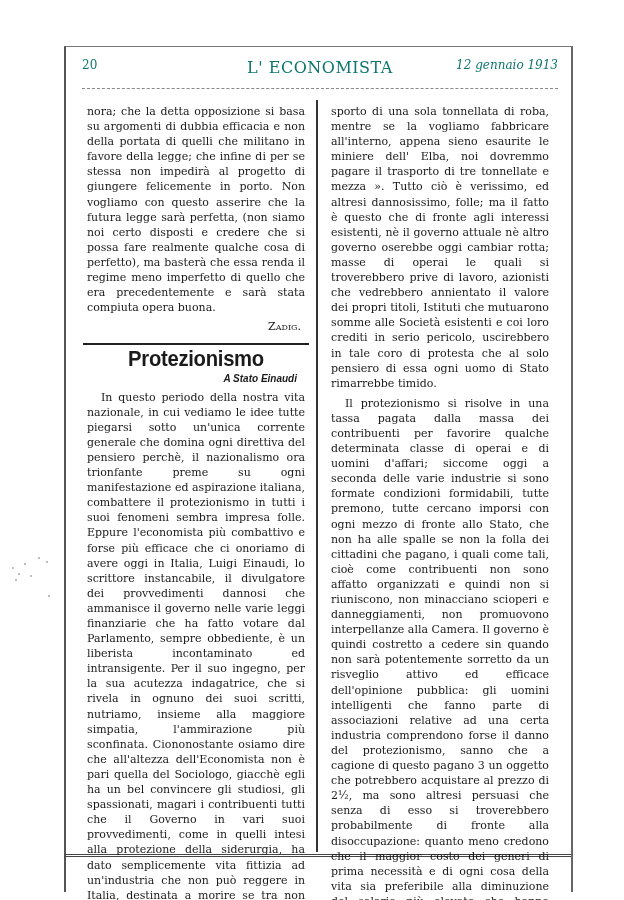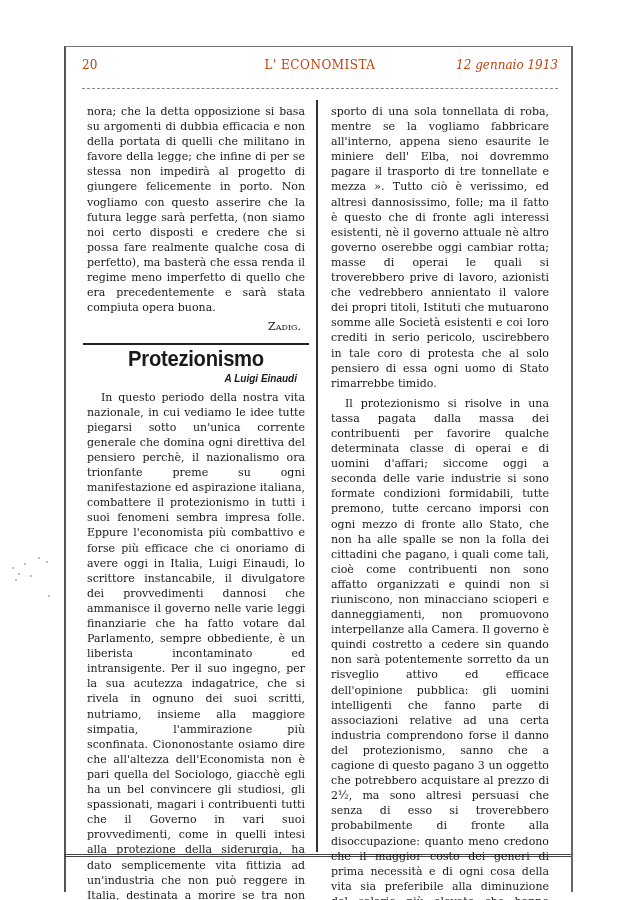--- a/index.html
+++ b/index.html
@@ -1,21 +1,21 @@
 <!DOCTYPE html>
 <html><head>
 <meta charset="utf-8">
 <style>
   html, body { margin: 0; padding: 0; background: #ffffff; }
   body { width: 624px; height: 900px; position: relative; overflow: hidden; font-family: "DejaVu Serif", serif; color: #1a1a1a; }
   .frame { position: absolute; left: 64px; top: 46px; width: 505px; height: 845px; border-top: 1px solid #777; border-right: 2px double #666; border-left: 2px double #555; }
   .frame-bottom { position: absolute; left: 64px; top: 854px; width: 507px; height: 0; border-top: 3px double #444; }
-  .header { position: absolute; left: 82px; top: 58px; width: 476px; height: 20px; font-size: 12px; color: #c2410c; }
+  .header { position: absolute; left: 82px; top: 58px; width: 476px; height: 20px; font-size: 12px; color: #0f766e; }
   .header .page-no { position: absolute; left: 0; top: 0; }
-  .header .title { position: absolute; left: 0; width: 100%; top: 0; text-align: center; letter-spacing: 0.5px; font-size: 12px; }
+  .header .title { position: absolute; left: 0; width: 100%; top: 0; text-align: center; letter-spacing: 0.5px; font-size: 16px; }
   .header .date { position: absolute; right: 0; top: 0; font-style: italic; }
   .header-rule { position: absolute; left: 82px; top: 88px; width: 476px; border-top: 1px dashed #888; }
   .col { position: absolute; top: 100px; width: 226px; font-size: 11px; line-height: 15.1px; text-align: justify; }
   .col p { margin: 4px; }
   .col-left { left: 83px; }
   .col-right { left: 327px; }
   .col-divider { position: absolute; left: 316px; top: 100px; height: 752px; width: 0; border-left: 2px solid #333; }
   .signature { text-align: right; font-variant: small-caps; font-size: 11px; margin-top: 1px !important; padding-right: 4px; }
   .section-rule { border-top: 2px solid #222; margin: 9px 0 4px 0; }
   .article-title { font-family: "Liberation Sans", sans-serif; font-weight: bold; font-size: 22px; text-align: center; margin: 6px 0 2px 0 !important; letter-spacing: -0.3px; transform: scaleX(0.92); }
@@ -35,21 +35,21 @@
   <span class="title">L' ECONOMISTA</span>
   <span class="date">12 gennaio 1913</span>
 </div>
 <div class="header-rule"></div>
 
 <div class="col col-left">
   <p>nora; che la detta opposizione si basa su argomenti di dubbia efficacia e non della portata di quelli che militano in favore della legge; che infine di per se stessa non impedirà al progetto di giungere felicemente in porto. Non vogliamo con questo asserire che la futura legge sarà perfetta, (non siamo noi certo disposti e credere che si possa fare realmente qualche cosa di perfetto), ma basterà che essa renda il regime meno imperfetto di quello che era precedentemente e sarà stata compiuta opera buona.</p>
   <p class="signature">Zadig.</p>
   <div class="section-rule"></div>
   <p class="article-title">Protezionismo</p>
-  <p class="byline">A Luigi Einaudi</p>
+  <p class="byline">A Stato Einaudi</p>
   <p class="indent">In questo periodo della nostra vita nazionale, in cui vediamo le idee tutte piegarsi sotto un'unica corrente generale che domina ogni direttiva del pensiero perchè, il nazionalismo ora trionfante preme su ogni manifestazione ed aspirazione italiana, combattere il protezionismo in tutti i suoi fenomeni sembra impresa folle. Eppure l'economista più combattivo e forse più efficace che ci onoriamo di avere oggi in Italia, Luigi Einaudi, lo scrittore instancabile, il divulgatore dei provvedimenti dannosi che ammanisce il governo nelle varie leggi finanziarie che ha fatto votare dal Parlamento, sempre obbediente, è un liberista incontaminato ed intransigente. Per il suo ingegno, per la sua acutezza indagatrice, che si rivela in ognuno dei suoi scritti, nutriamo, insieme alla maggiore simpatia, l'ammirazione più sconfinata. Ciononostante osiamo dire che all'altezza dell'Economista non è pari quella del Sociologo, giacchè egli ha un bel convincere gli studiosi, gli spassionati, magari i contribuenti tutti che il Governo in vari suoi provvedimenti, come in quelli intesi alla protezione della siderurgia, ha dato semplicemente vita fittizia ad un'industria che non può reggere in Italia, destinata a morire se tra non lunghi anni la protezione non verrà ancora notevolmente accresciuta; ha un bello scrivere, a proposito delle miniere dell' Elba che « sarà sempre più conveniente far venire dall'estero la ghisa speciale, piuttosto che il minerale di ferro, da cui essa è estratta »; ha un bel gridare « che noi italiani, importando la ghisa dall'estero, dobbiamo pagare il tra-</p>
 </div>
 
 <div class="col-divider"></div>
 
 <div class="col col-right">
   <p>sporto di una sola tonnellata di roba, mentre se la vogliamo fabbricare all'interno, appena sieno esaurite le miniere dell' Elba, noi dovremmo pagare il trasporto di tre tonnellate e mezza ». Tutto ciò è verissimo, ed altresi dannosissimo, folle; ma il fatto è questo che di fronte agli interessi esistenti, nè il governo attuale nè altro governo oserebbe oggi cambiar rotta; masse di operai le quali si troverebbero prive di lavoro, azionisti che vedrebbero annientato il valore dei propri titoli, Istituti che mutuarono somme alle Società esistenti e coi loro crediti in serio pericolo, uscirebbero in tale coro di protesta che al solo pensiero di essa ogni uomo di Stato rimarrebbe timido.</p>
   <p class="indent" style="margin-top:5px">Il protezionismo si risolve in una tassa pagata dalla massa dei contribuenti per favorire qualche determinata classe di operai e di uomini d'affari; siccome oggi a seconda delle varie industrie si sono formate condizioni formidabili, tutte premono, tutte cercano imporsi con ogni mezzo di fronte allo Stato, che non ha alle spalle se non la folla dei cittadini che pagano, i quali come tali, cioè come contribuenti non sono affatto organizzati e quindi non si riuniscono, non minacciano scioperi e danneggiamenti, non promuovono interpellanze alla Camera. Il governo è quindi costretto a cedere sin quando non sarà potentemente sorretto da un risveglio attivo ed efficace dell'opinione pubblica: gli uomini intelligenti che fanno parte di associazioni relative ad una certa industria comprendono forse il danno del protezionismo, sanno che a cagione di questo pagano 3 un oggetto che potrebbero acquistare al prezzo di 2½, ma sono altresi persuasi che senza di esso si troverebbero probabilmente di fronte alla disoccupazione: quanto meno credono che il maggior costo dei generi di prima necessità e di ogni cosa della vita sia preferibile alla diminuzione del salario più elevato che hanno conseguito, quindi non si preoccupano dei saggi ammonimenti del Einaudi; ed a mezzo dei deputati gridano anzi al Governo di tener duro e, se è possibile, aumentare ancora i dazi. Il protezionismo amalgama troppi elementi; i « trivellatori » come sono chiamati dall'Einaudi vanno dai siderurgici ai cotonieri, ai lanaiuoli, ai cerealicultori ed a tanti altri; potremmo dire che quasi tutta l'Italia che produce, tranne poche eccezioni</p>
 </div>
 

